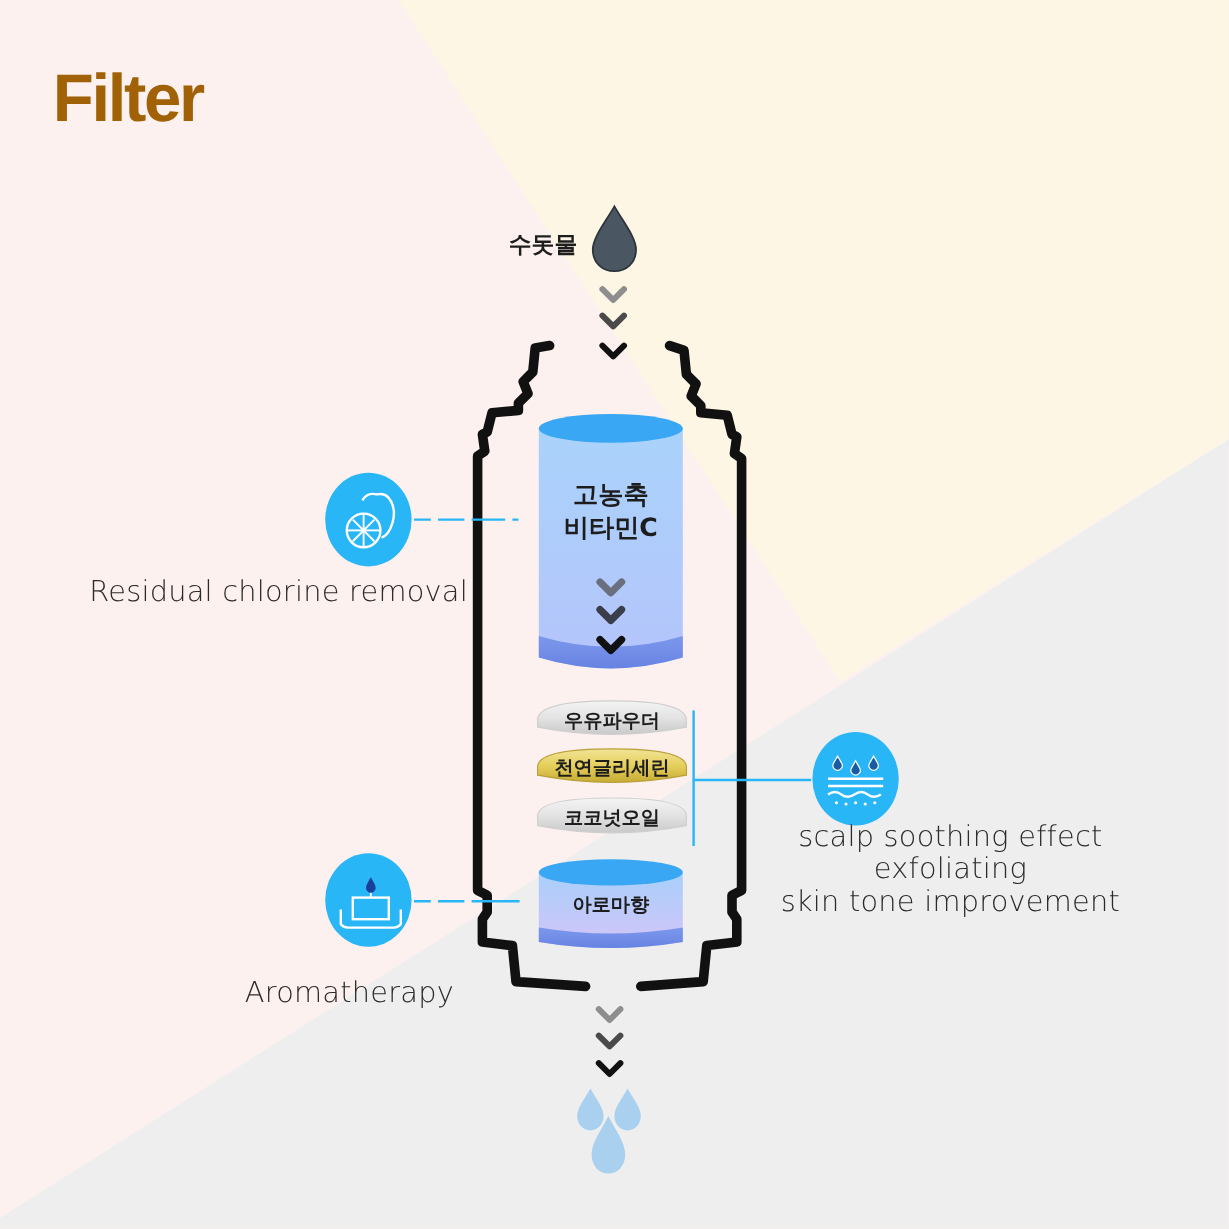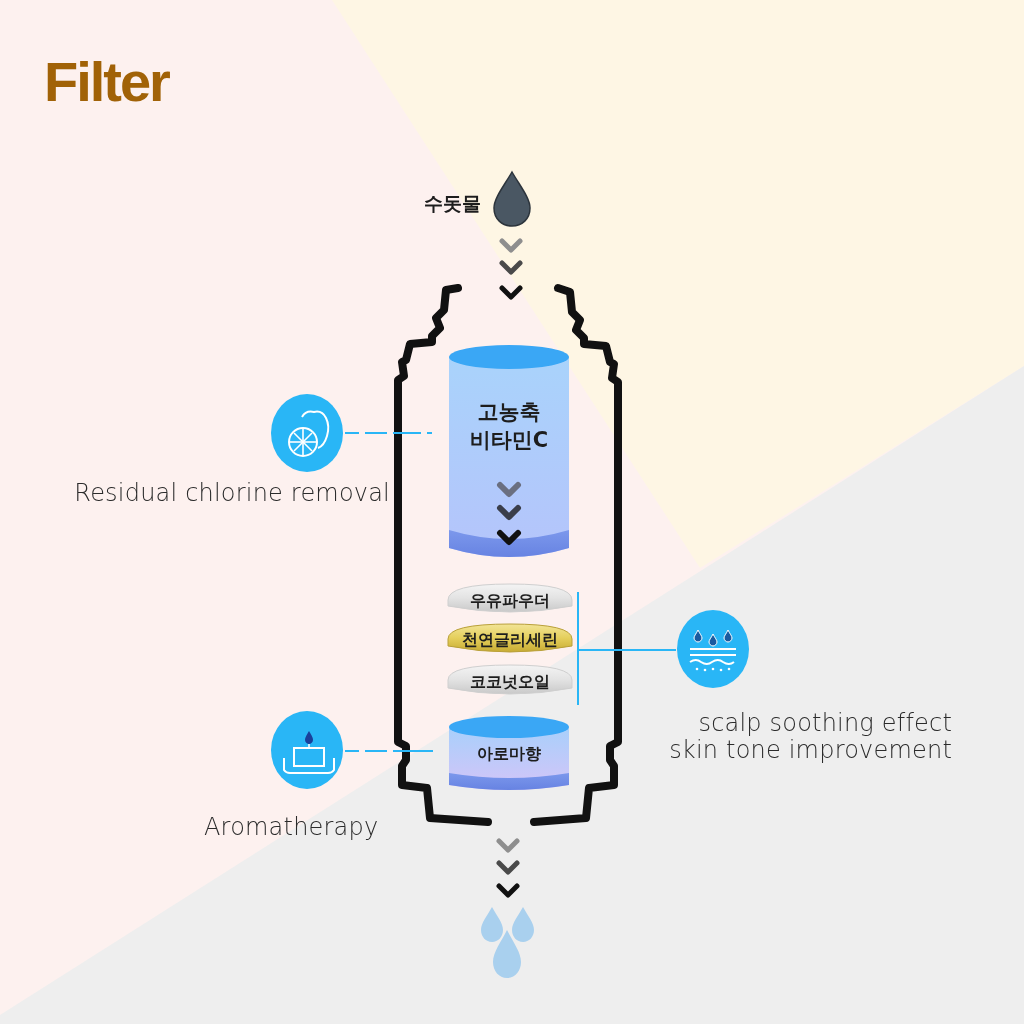--- a/index.html
+++ b/index.html
@@ -4,21 +4,21 @@
   <style>
     html, body { margin: 0; padding: 0; }
     body { width: 1024px; height: 1024px; position: relative; overflow: hidden; background: #fdf1ef; font-family: "Liberation Sans", sans-serif; }
     .bg { position: absolute; left: 0; top: 0; width: 1024px; height: 1024px; }
     .title { position: absolute; left: 44px; top: 44px; color: #a16207; font-family: "Liberation Sans", sans-serif; font-weight: 700; font-size: 56px; line-height: 76px; letter-spacing: -2px; margin: 0; }
     .title span { display: block; }
     .diagram { position: absolute; left: 0; top: 0; width: 1024px; height: 1024px; }
     .caption { position: absolute; color: #2b2b2b; font-family: "DejaVu Sans", sans-serif; font-weight: 200; font-size: 24px; line-height: 27px; letter-spacing: 0.2px; }
     .caption span { display: block; }
     .cap-left { left: 72px; top: 480px; text-align: right; width: 318px; }
-    .cap-right { left: 632px; top: 710px; text-align: right; width: 320px; }
+    .cap-right { left: 632px; top: 684px; text-align: center; width: 320px; }
     .cap-aroma { left: 204px; top: 814px; }
     .kr { font-family: "DejaVu Sans", sans-serif; font-weight: 700; fill: #1d1d1d; }
   </style>
 </head>
 <body>
 
 <svg class="bg" viewBox="0 0 1024 1024">
   <rect x="0" y="0" width="1024" height="1024" fill="#fdf1ef"></rect>
   <polygon points="332,0 1024,0 1024,366 700,568" fill="#fef6e4"></polygon>
   <polygon points="1024,366 1024,1024 0,1024 0,1015" fill="#eeeeee"></polygon>
@@ -167,18 +167,19 @@
     <path d="M284,758 L284,770 Q286,773 290,773 L328,773 Q332,773 334,770 L334,758" fill="none" stroke="#fff" stroke-width="2"></path>
   </g>
 </svg>
 
 <div class="caption cap-left">
   <span>Residual chlorine removal</span>
 </div>
 
 <div class="caption cap-right">
   <span>scalp soothing effect</span>
+  <span>exfoliating</span>
   <span>skin tone improvement</span>
 </div>
 
 <div class="caption cap-aroma">
   <span>Aromatherapy</span>
 </div>
 
 </body></html>

